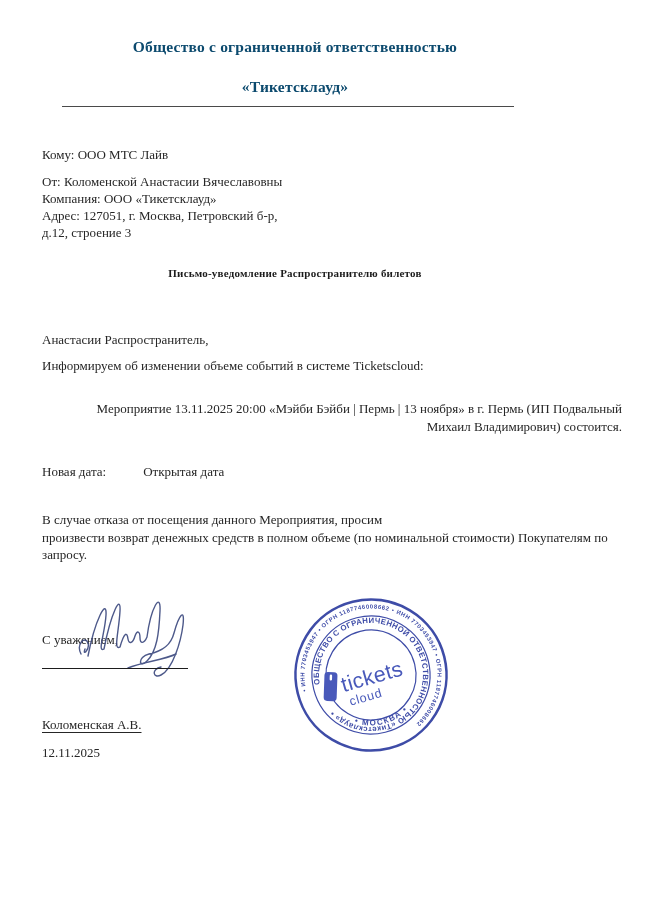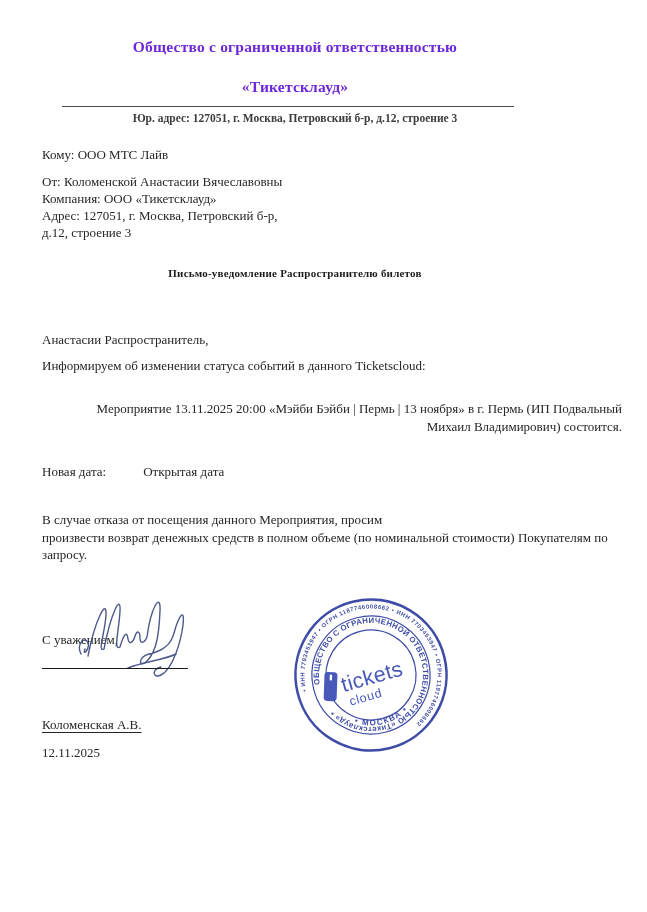--- a/index.html
+++ b/index.html
@@ -6,21 +6,21 @@
   html,body { background:#ffffff; }
   .page {
     position:relative;
     width:647px; height:912px;
     background:#ffffff;
     font-family:"Liberation Serif", serif;
     color:#262626;
     overflow:hidden;
   }
   .centered { position:absolute; left:0; width:590px; text-align:center; }
-  .org-line { font-weight:bold; font-size:15.5px; color:#6d28d9; letter-spacing:0.2px; }
+  .org-line { font-weight:bold; font-size:15.5px; color:#0c4a6e; letter-spacing:0.2px; }
   .org1 { top:38px; }
   .org2 { top:78px; }
   .letterhead-rule {
     position:absolute; top:106px; left:62px; width:452px;
     border:none; border-top:1.5px solid #4a4a4a;
   }
   .legal-address {
     top:112px; font-weight:bold; font-size:11.5px; color:#3d3d3d;
   }
   .body-text { position:absolute; left:42px; font-size:13px; line-height:18px; }
@@ -51,34 +51,33 @@
 </head>
 <body>
 
 <div class="page">
 
   <div class="centered org-line org1">Общество с ограниченной ответственностью</div>
   <div class="centered org-line org2">«Тикетсклауд»</div>
 
   <hr class="letterhead-rule">
 
-  <div class="centered legal-address">Юр. адрес: 127051, г. Москва, Петровский б-р, д.12, строение 3</div>
 
   <div class="body-text recipient">Кому: ООО МТС Лайв</div>
 
   <div class="body-text sender-block">От: Коломенской Анастасии Вячеславовны
 Компания: ООО «Тикетсклауд»
 Адрес: 127051, г. Москва, Петровский б-р,
 д.12, строение 3</div>
 
   <div class="centered subject">Письмо-уведомление Распространителю билетов</div>
 
   <div class="body-text salutation">Анастасии Распространитель,</div>
 
-  <div class="body-text intro">Информируем об изменении статуса событий в данного Ticketscloud:</div>
+  <div class="body-text intro">Информируем об изменении объеме событий в системе Ticketscloud:</div>
 
   <div class="body-text event-info">Мероприятие 13.11.2025 20:00 «Мэйби Бэйби | Пермь | 13 ноября» в г. Пермь (ИП Подвальный
 Михаил Владимирович) состоится.</div>
 
   <div class="body-text new-date">
     <span>Новая дата:</span><span class="value">Открытая дата</span>
   </div>
 
   <div class="body-text refund">В случае отказа от посещения данного Мероприятия, просим
 произвести возврат денежных средств в полном объеме (по номинальной стоимости) Покупателям по запросу.</div>

